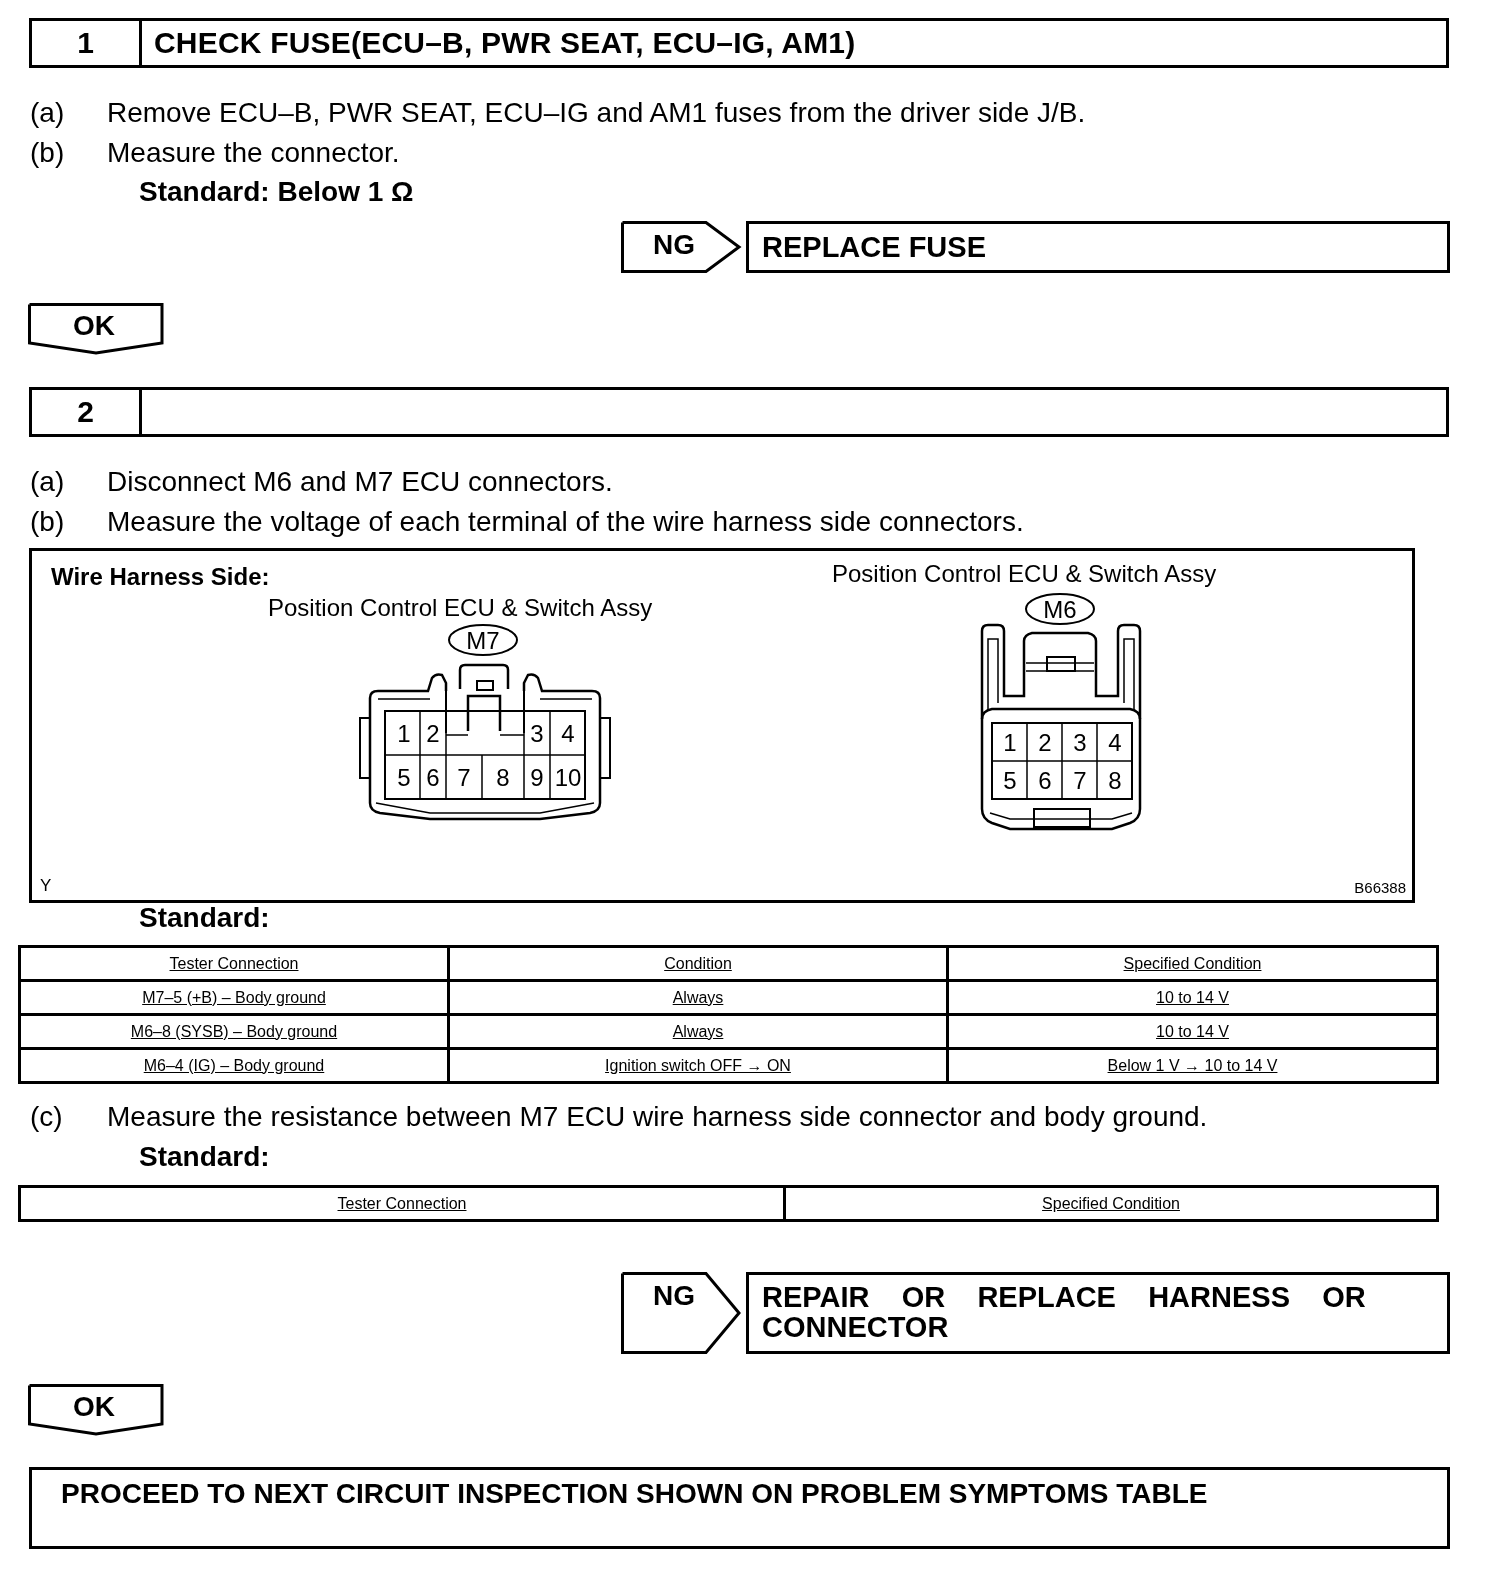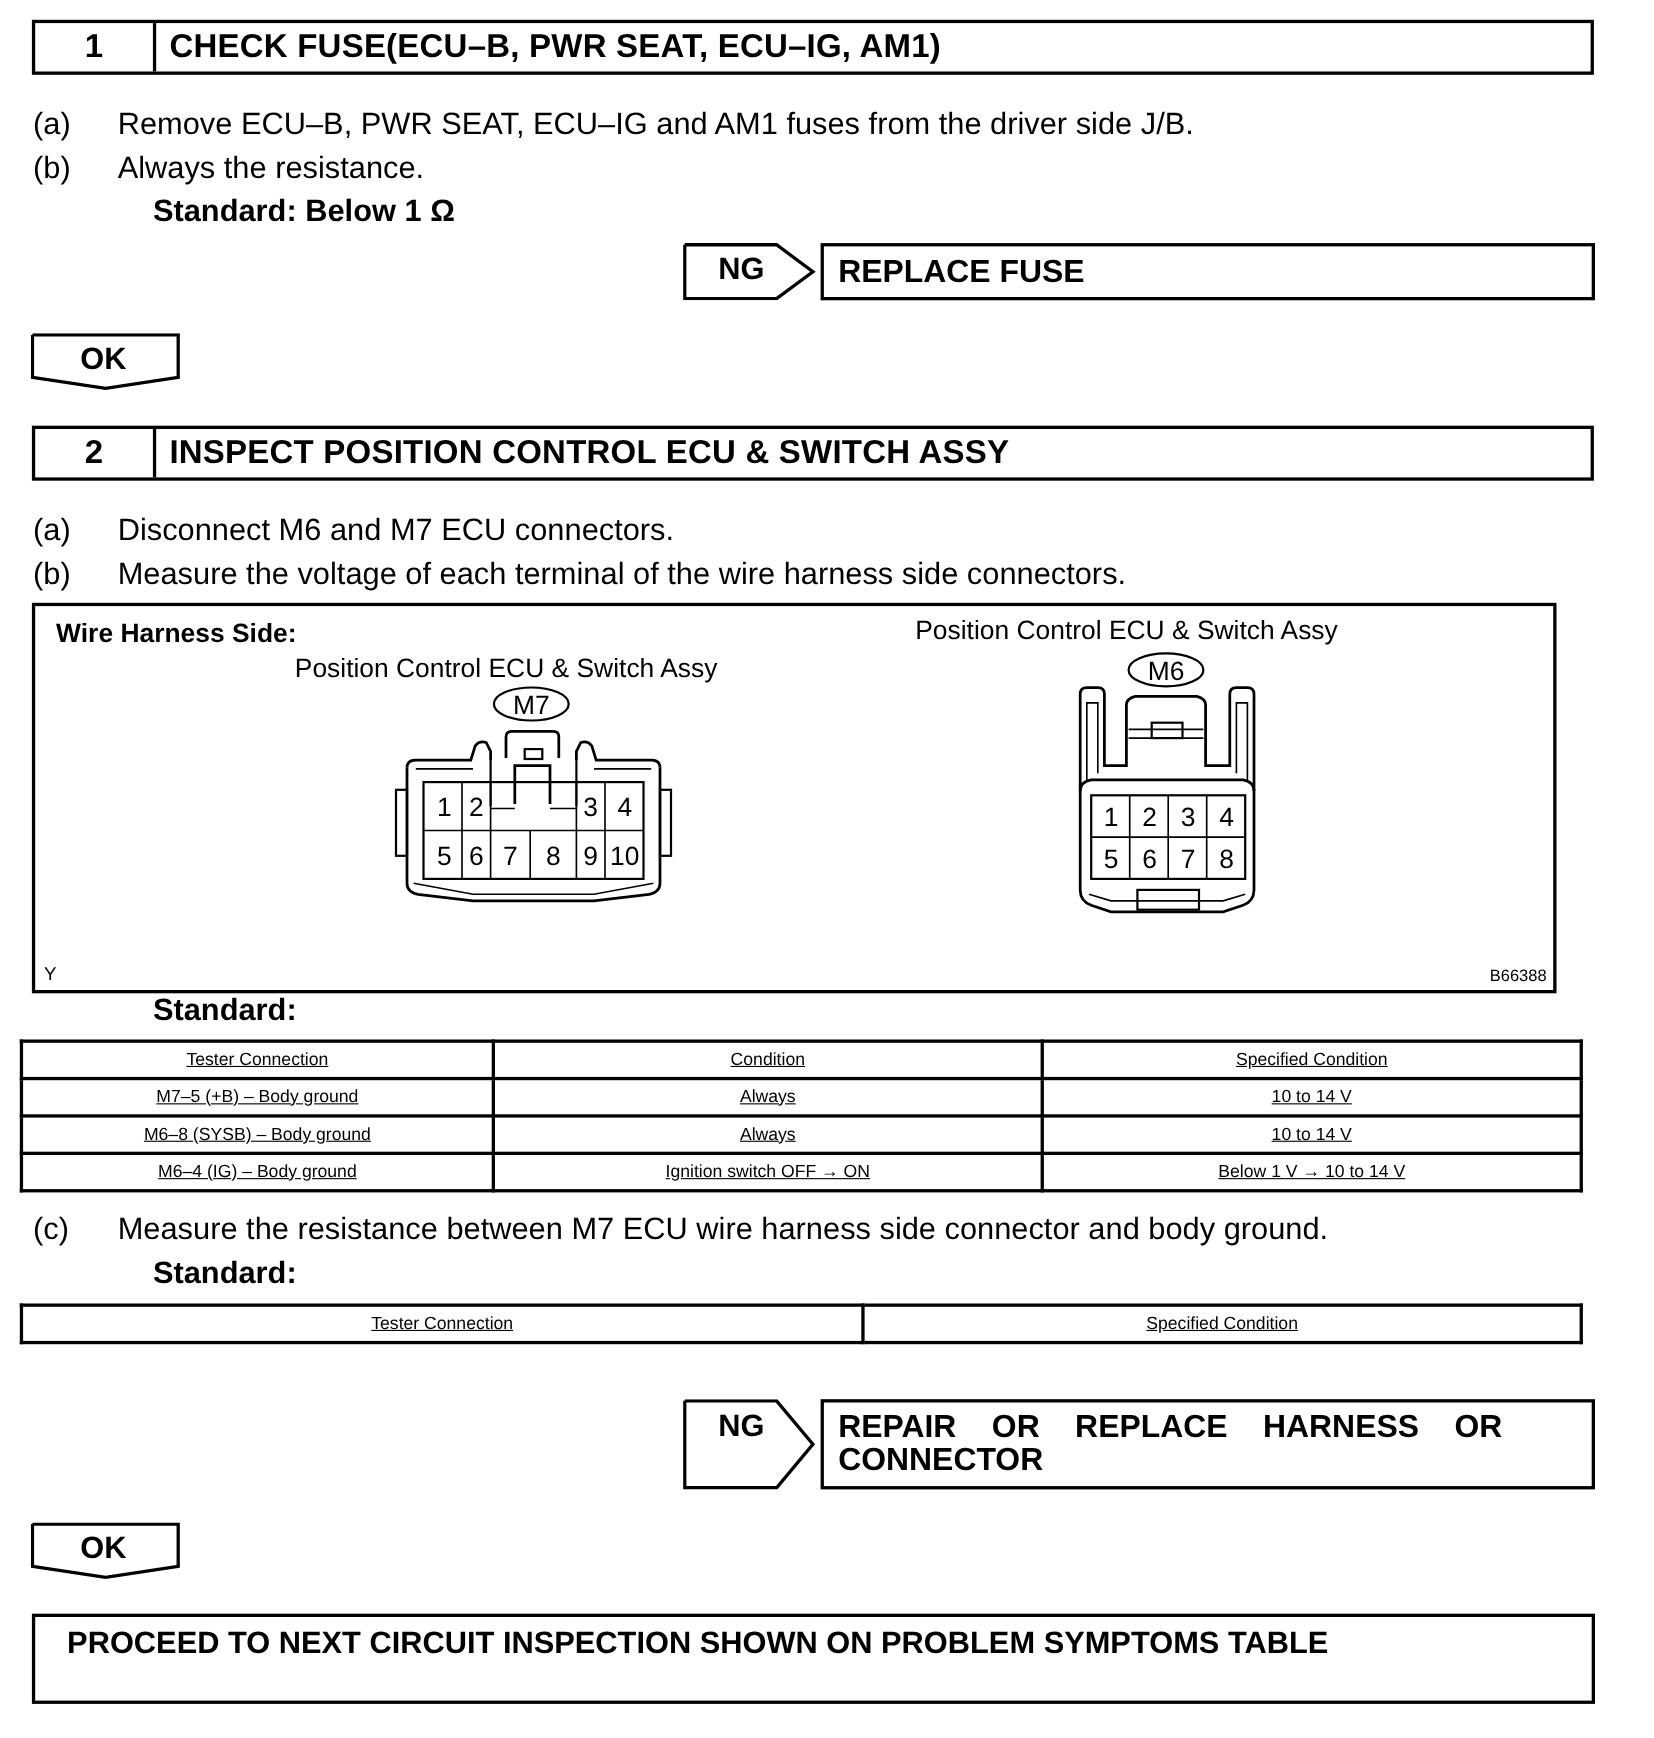--- a/index.html
+++ b/index.html
@@ -42,42 +42,41 @@
   <div class="step-num">1</div>
   <div class="step-title">CHECK FUSE(ECU–B, PWR SEAT, ECU–IG, AM1)</div>
 </div>
 
 <div class="line" style="top:97px;">
   <span class="lbl">(a)</span>
   <span>Remove ECU–B, PWR SEAT, ECU–IG and AM1 fuses from the driver side J/B.</span>
 </div>
 <div class="line" style="top:137px;">
   <span class="lbl">(b)</span>
-  <span>Always the resistance.</span>
+  <span>Measure the connector.</span>
 </div>
 <div class="bold-std" style="top:176px;">Standard: Below 1 Ω</div>
 
 <div class="ng-wrap" style="top:221px; width:122px; height:52px;">
   <svg class="ng-svg" width="122" height="52">
     <polyline points="1.5,1.5 85,1.5 118,26 85,50.5 1.5,50.5 1.5,1.5" fill="none" stroke="#000" stroke-width="3"></polyline>
   </svg>
   <div class="ng-text" style="left:32px; top:8px;">NG</div>
 </div>
 <div class="result-box" style="top:221px; height:52px; padding-top:7px;">REPLACE FUSE</div>
 
 <div class="ok-wrap" style="top:303px;">
   <svg width="136" height="52">
     <polyline points="1.5,1.5 134,1.5 134,40 68,50 1.5,40 1.5,1.5" fill="none" stroke="#000" stroke-width="3"></polyline>
   </svg>
   <div class="ok-text">OK</div>
 </div>
 
 <div class="step-box" style="top:387px;">
   <div class="step-num">2</div>
-  <div class="step-title">INSPECT POSITION CONTROL ECU &amp; SWITCH ASSY</div>
 </div>
 
 <div class="line" style="top:466px;">
   <span class="lbl">(a)</span>
   <span>Disconnect M6 and M7 ECU connectors.</span>
 </div>
 <div class="line" style="top:506px;">
   <span class="lbl">(b)</span>
   <span>Measure the voltage of each terminal of the wire harness side connectors.</span>
 </div>

